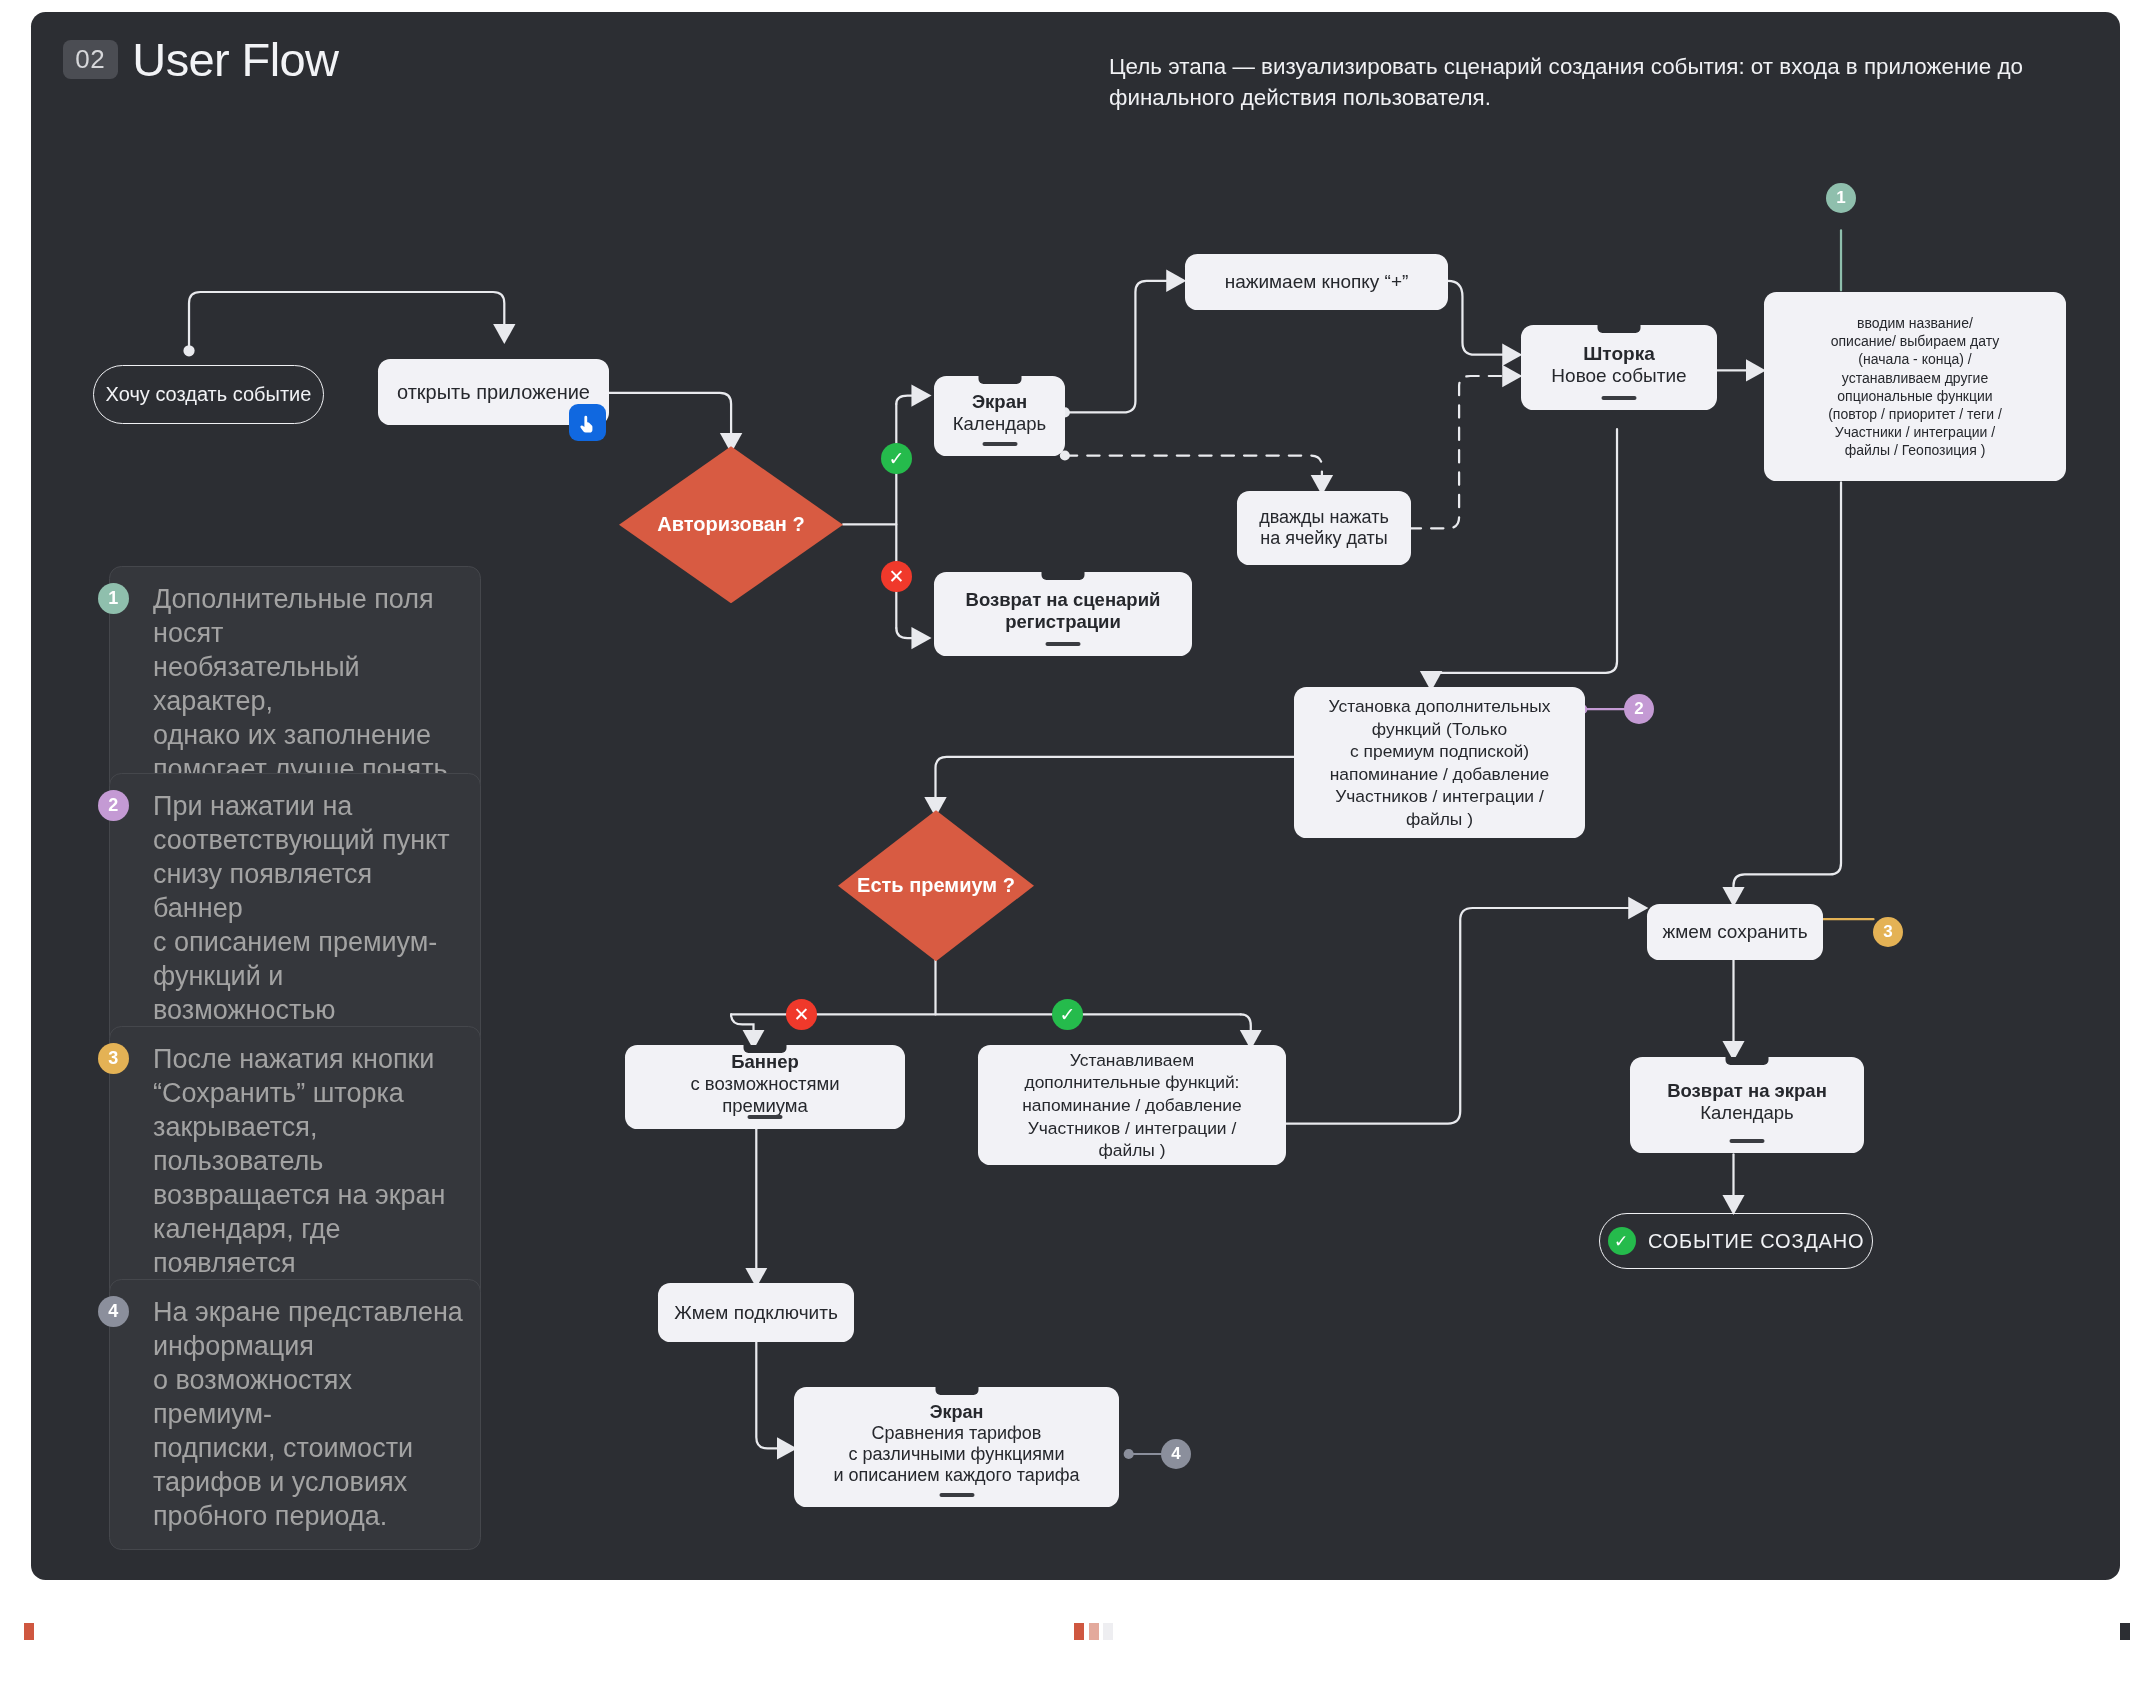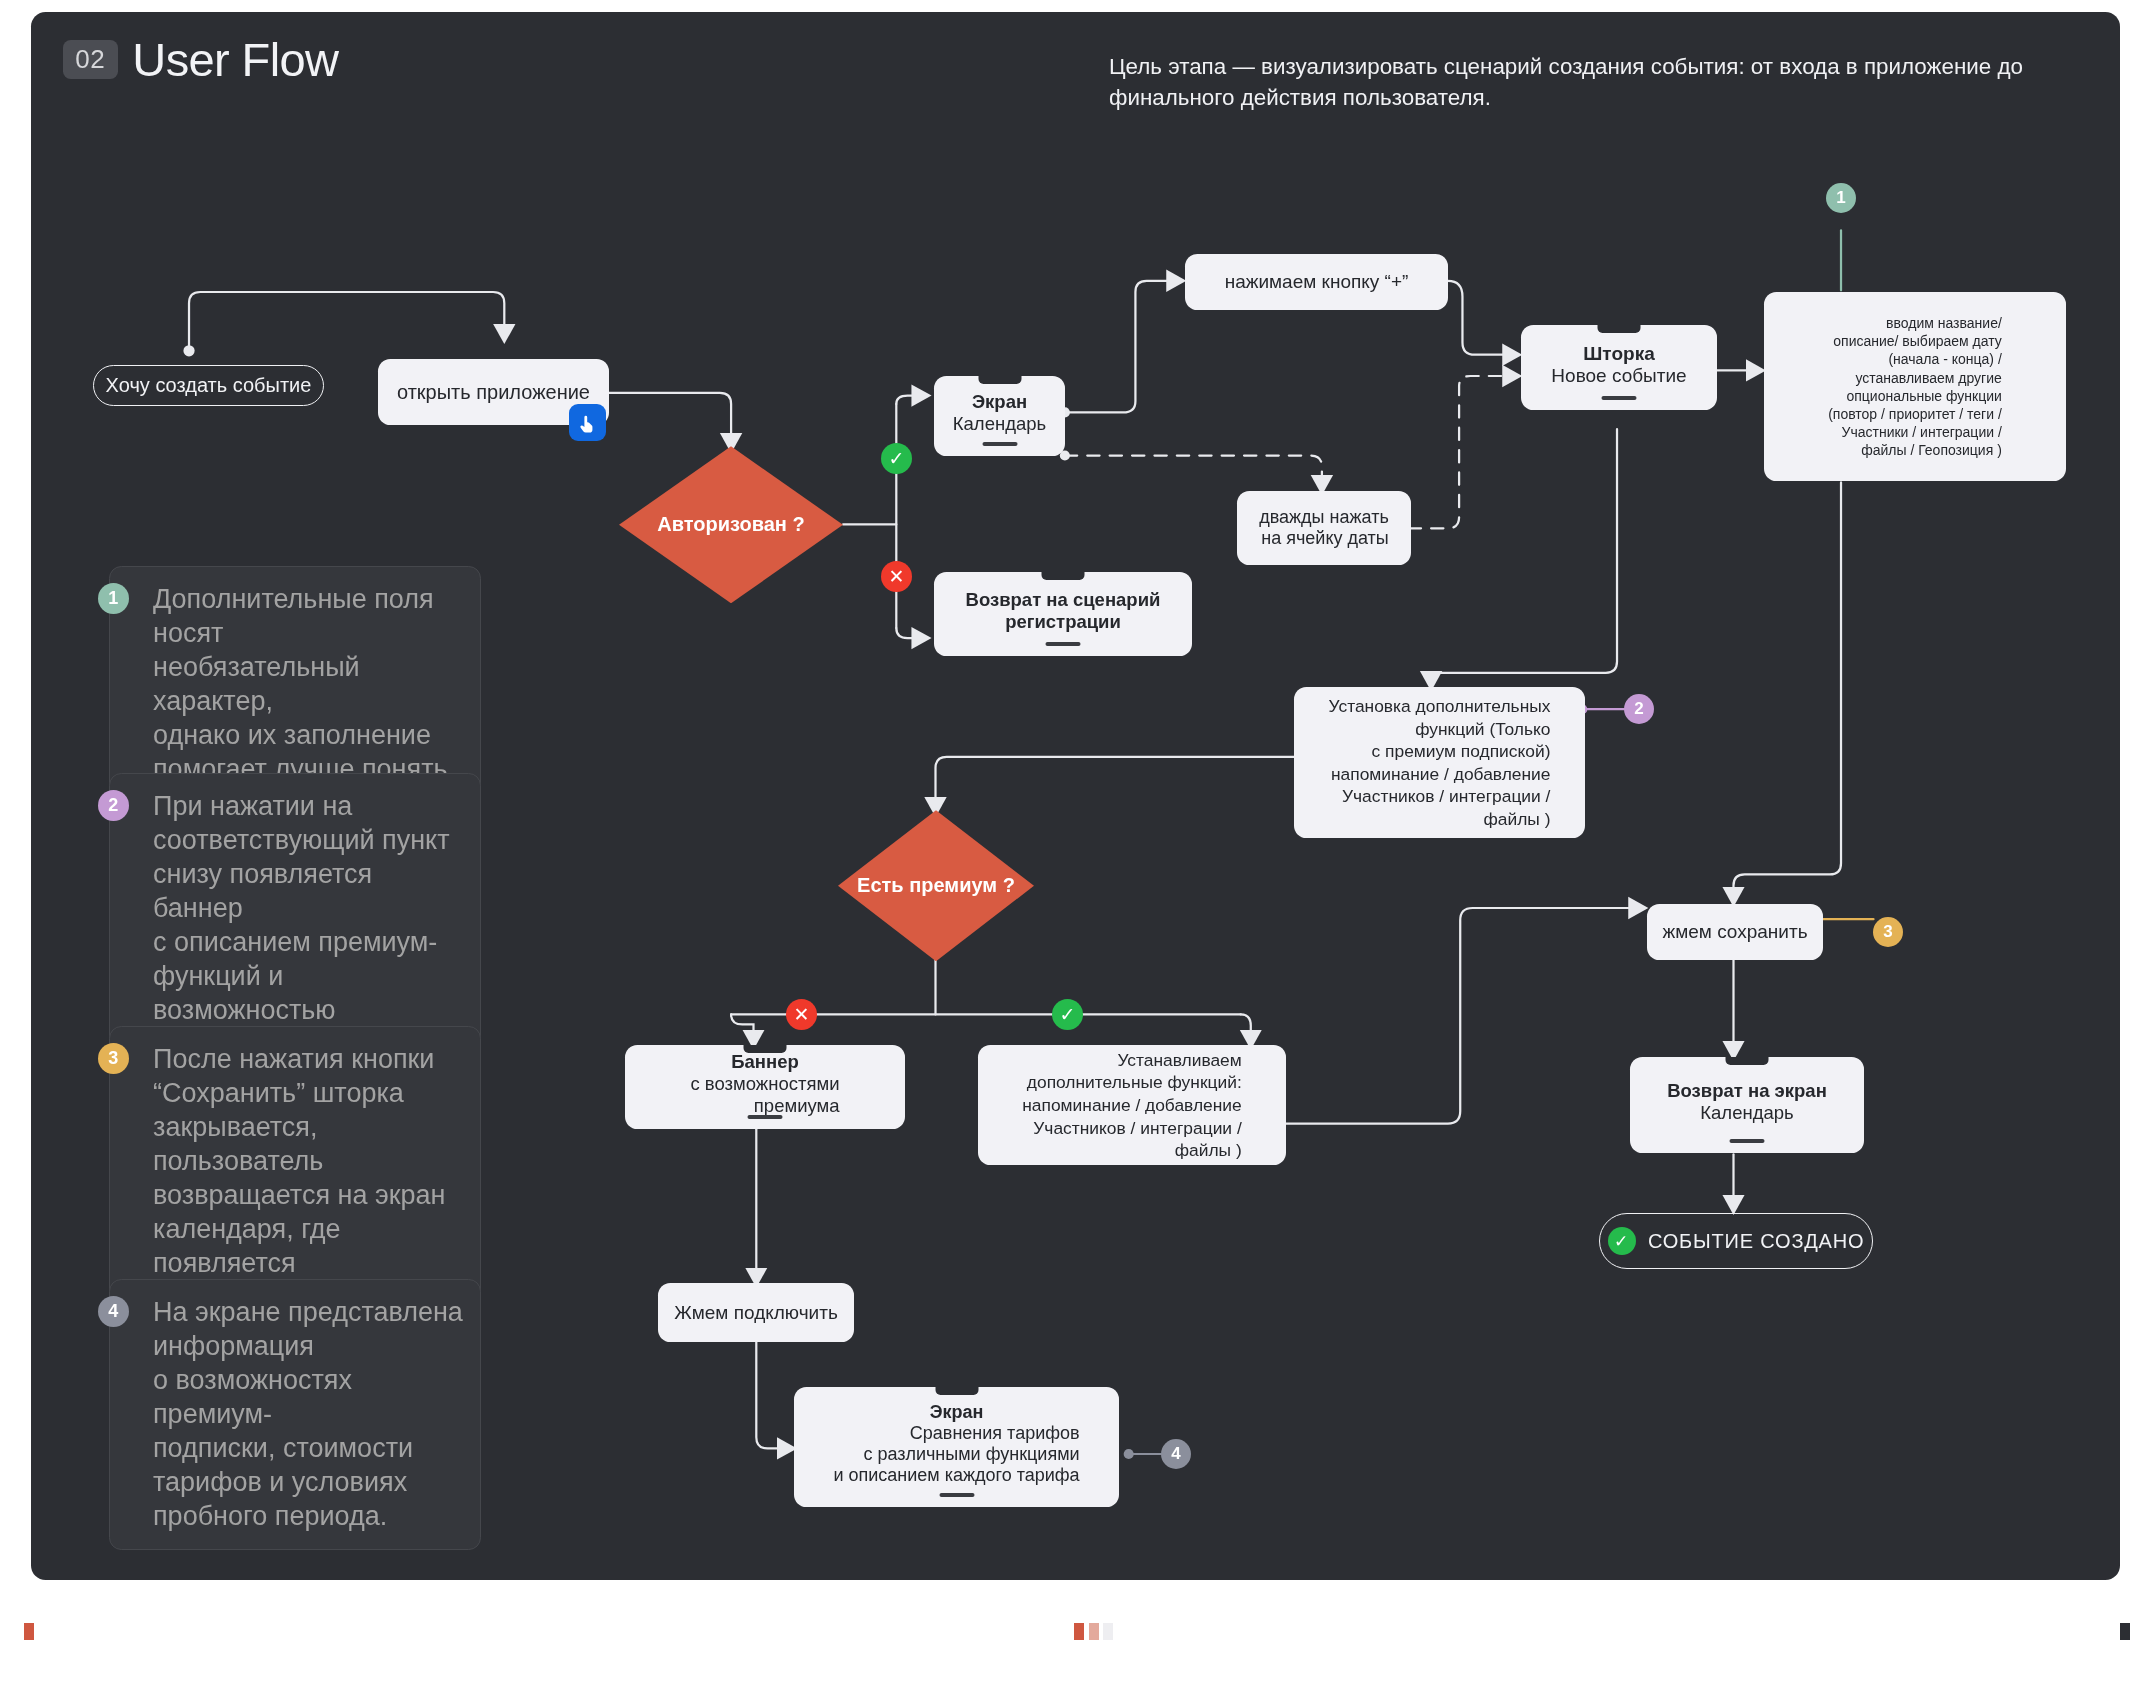--- a/index.html
+++ b/index.html
@@ -45,21 +45,21 @@
   .edges{position:absolute;left:0;top:0;width:2089px;height:1568px;}
 
   
   .node{
     position:absolute;box-sizing:border-box;
     background:#f2f2f6;border-radius:12.3px;
     display:flex;flex-direction:column;align-items:center;justify-content:center;
     text-align:center;color:#26282d;padding:10px 12.3px;
   }
   .node .ttl{font-weight:700;}
-  .node .sub{font-weight:400;text-align:right;}
+  .node .sub{font-weight:400;}
   .node.screen{padding-top:19px;padding-bottom:25px;}
   
   .node.screen::before{
     content:"";position:absolute;top:0;left:50%;transform:translateX(-50%);
     width:43px;height:7.8px;background:#2c2e33;border-radius:0 0 5px 5px;
   }
   
   .node.screen::after{
     content:"";position:absolute;bottom:10px;left:50%;transform:translateX(-50%);
     width:35px;height:3.9px;background:#3a3c41;border-radius:2.2px;
@@ -229,21 +229,21 @@
     <div class="note" style="top:1267px;">
       <div class="note-badge" style="background:#8b8f9c">4</div>
       <div class="note-txt">На экране представлена
 информация
 о возможностях премиум-
 подписки, стоимости
 тарифов и условиях
 пробного периода.</div>
     </div>
 
-    <div class="pill" style="left:62px;top:353px;width:231px;height:41px;font-size:20px;align-items:center;">
+    <div class="pill" style="left:62px;top:353px;width:231px;height:59px;font-size:20px;align-items:center;">
       <span>Хочу создать событие</span>
     </div>
 
     <div class="node" style="left:347px;top:347px;width:231px;height:66px;font-size:20px;">
       <span class="sub">открыть приложение</span>
     </div>
     <div class="tap" style="left:538px;top:392px;">
       <svg width="22.4" height="22.4" viewBox="0 0 24 24" fill="#ffffff">
         <path d="M9 11V5.5a1.5 1.5 0 0 1 3 0V11h.6a2 2 0 0 1 1.4.6l3 3c.4.4.6.9.6 1.4V19a3 3 0 0 1-3 3h-4.2a3 3 0 0 1-2.4-1.2l-3-4a1.5 1.5 0 0 1 2.2-2L9 16z"></path>
       </svg>

